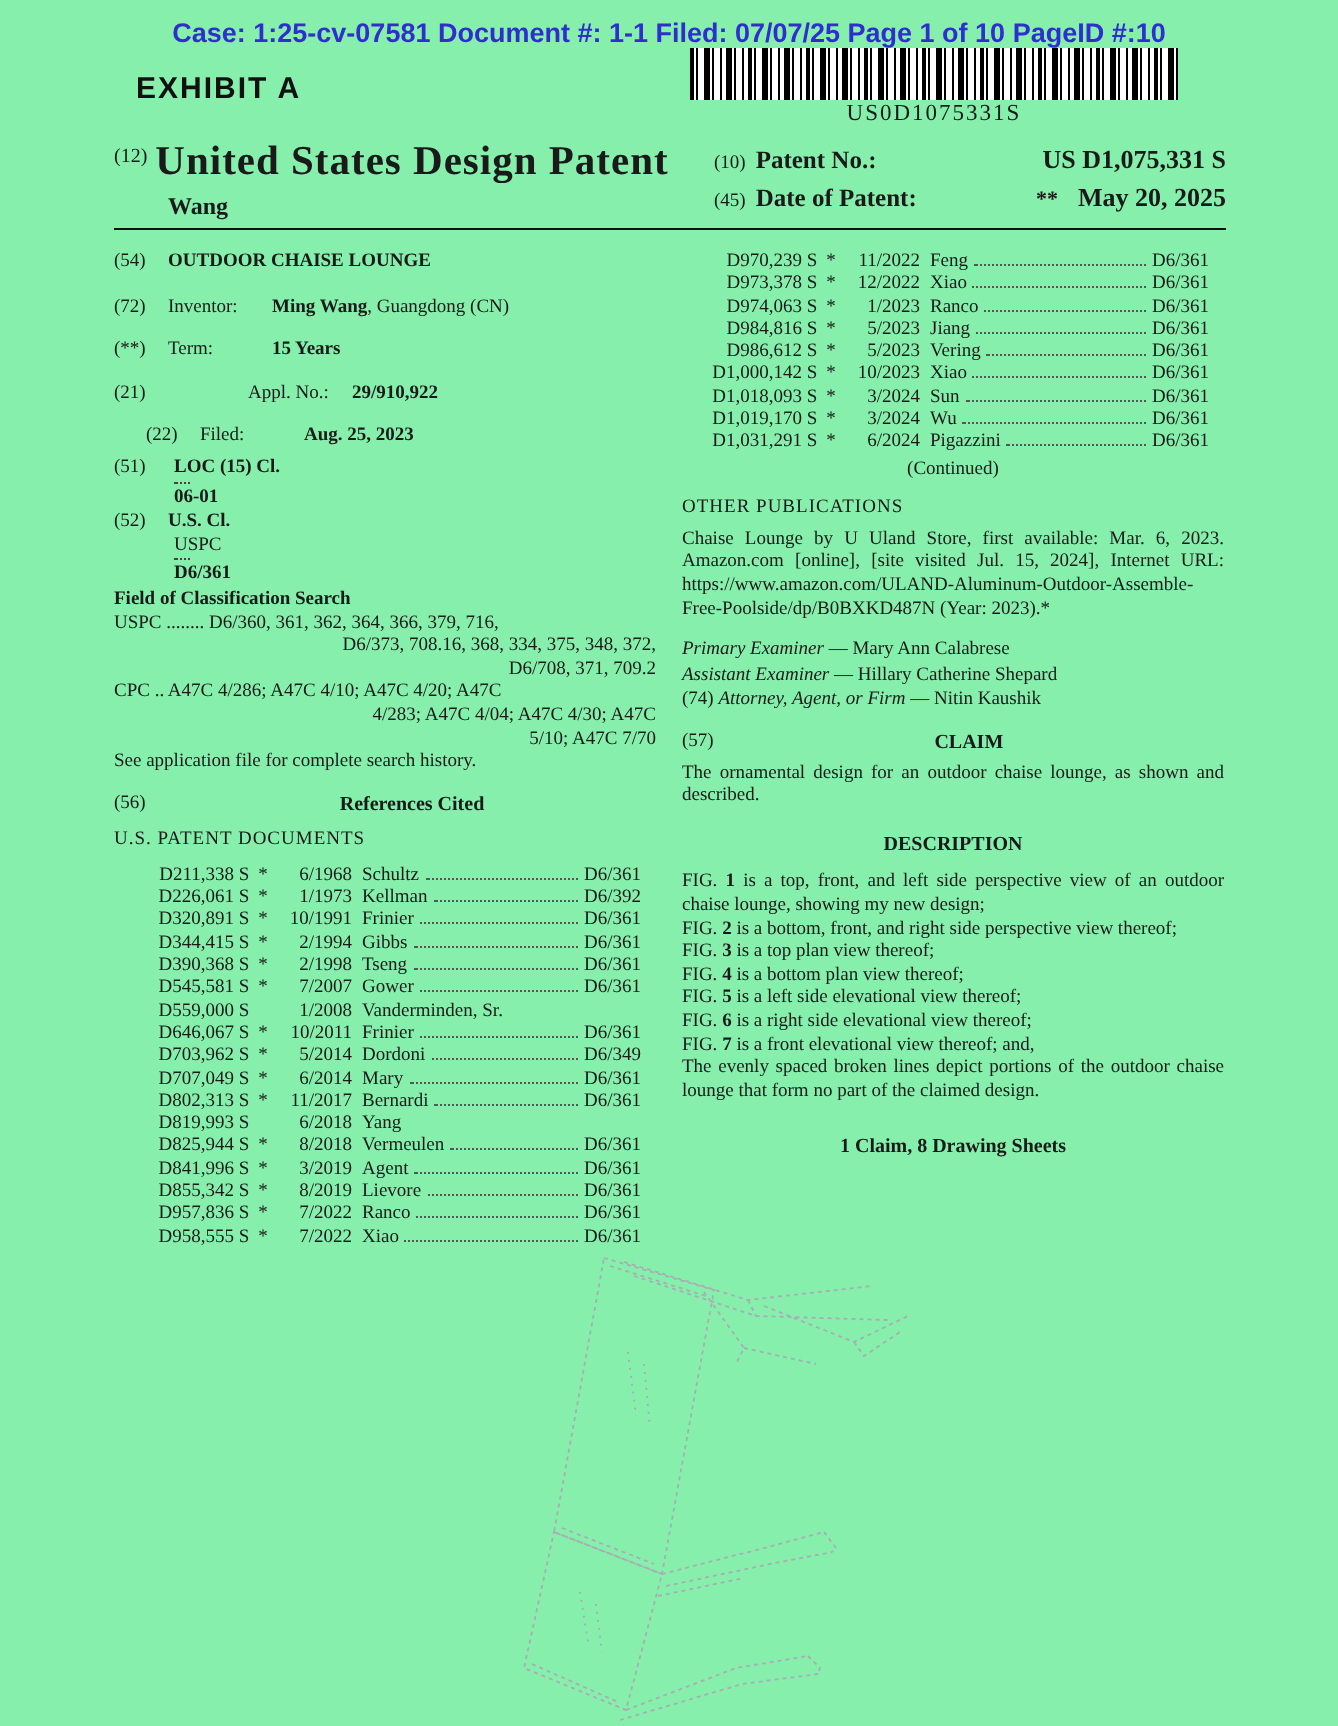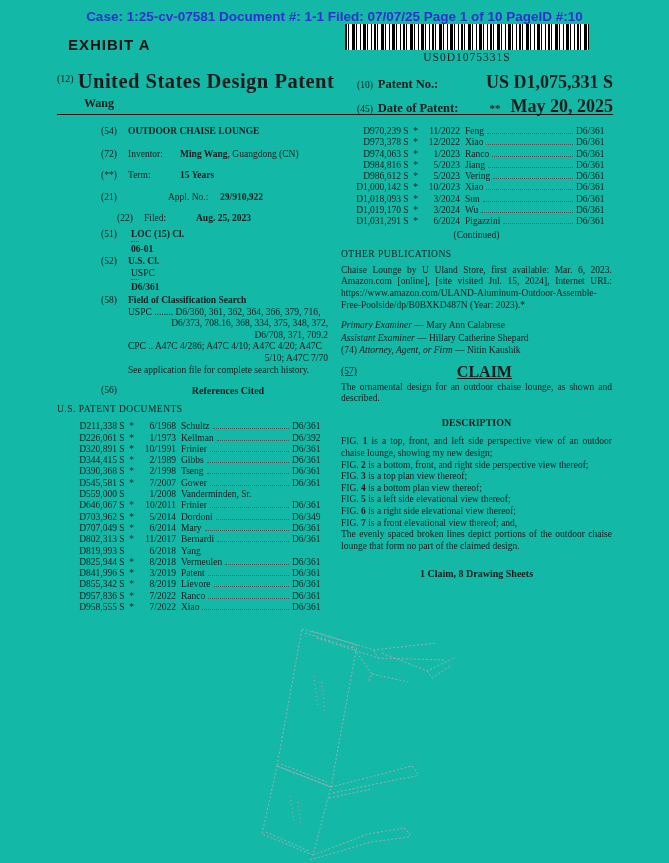--- a/index.html
+++ b/index.html
@@ -1,16 +1,16 @@
 <!DOCTYPE html>
 <html><head>
 <meta charset="utf-8">
 <style>
   html,body{margin:0;padding:0;background:#888;}
-  .page{position:relative;width:669px;height:863px;background:#14b8a6;margin:0 auto;
+  .page{position:relative;width:669px;height:863px;background:#86efac;margin:0 auto;
         font-family:"Liberation Serif", serif;color:#1a1a1a;overflow:hidden;}
 
   
   .case-caption{position:absolute;top:9px;left:0;width:100%;text-align:center;
     font-family:"Liberation Sans", sans-serif;font-size:13.5px;font-weight:600;
     color:#2f2fd0;z-index:5;letter-spacing:0px;}
 
   
   .barcode-wrap{position:absolute;top:24px;left:345px;width:244px;z-index:1;}
   .barcode{height:26px;background:repeating-linear-gradient(90deg,
@@ -27,30 +27,30 @@
   .mh-left{width:300px;}
   .mh-kind{font-size:10px;vertical-align:6px;}
   .mh-title{font-size:20.5px;font-weight:bold;letter-spacing:0.5px;}
   .mh-surname{font-size:12px;font-weight:bold;margin:3px 0 0 27px;}
   .mh-right{flex:1;padding-top:2px;}
   .mh-row{display:flex;align-items:baseline;font-size:12px;margin-bottom:3px;}
   .mh-code{font-size:9.5px;margin-right:5px;}
   .mh-lbl{font-weight:bold;font-size:12.5px;}
   .mh-fill{flex:1;}
   .mh-stars{font-size:11px;font-weight:bold;margin-right:10px;}
-  .mh-val{font-weight:bold;font-size:18px;}
+  .mh-val{font-weight:bold;font-size:13px;}
 
   .rule{position:absolute;top:114px;left:57px;width:556px;border-top:1.6px solid #111;}
 
   
   .body{position:absolute;top:126px;left:57px;width:556px;display:flex;gap:13px;
         font-size:9.5px;line-height:11.6px;}
   .col{width:271px;}
 
-  .sec{display:flex;margin-bottom:7px;margin-left:44px;}
+  .sec{display:flex;margin-bottom:7px;}
   .code{width:27px;flex:none;font-size:9.5px;}
   .sec-content{flex:1;min-width:0;}
   .lbl-val{display:flex;}
   .lbl{width:52px;flex:none;}
   .b{font-weight:bold;}
   .i{font-style:italic;}
   .dots{flex:1;border-bottom:1.2px dotted #444;margin:0 3px 2px 3px;min-width:8px;}
   .leader-row{display:flex;align-items:baseline;flex-direction:column;}
   .right-line{text-align:right;}
   .just{text-align:justify;}
@@ -64,23 +64,23 @@
   .rs{width:10px;flex:none;text-align:center;}
   .rstar{width:9px;flex:none;text-align:center;}
   .rdate{width:40px;flex:none;text-align:right;margin-right:5px;}
   .rname{flex:none;}
   .rdots{flex:1;border-bottom:1.2px dotted #555;margin:0 3px 2px 3px;}
   .rcls{flex:none;width:36px;text-align:left;}
   .continued{text-align:center;margin:2px 0 8px 0;}
 
   .pub-para{text-align:justify;margin-bottom:9px;}
   .exm-row{margin-bottom:1px;}
-  .claim-head{display:flex;margin:9px 0 4px 0;text-decoration:underline;}
+  .claim-head{display:flex;margin:9px 0 4px 0;}
   .claim-head .ch-code{flex:none;}
-  .claim-head .ch-title{flex:1;text-align:center;font-weight:bold;font-size:16px;}
+  .claim-head .ch-title{flex:1;text-align:center;font-weight:bold;font-size:10px;}
   .fig-line{text-align:justify;}
   .footer-line{text-align:center;font-weight:bold;font-size:10px;margin-top:16px;}
 
   
   .figure{position:absolute;left:222px;top:616px;width:256px;height:247px;}
   svg{display:block;}
 </style>
 </head>
 <body>
 
@@ -177,27 +177,27 @@
           <div class="b">U.S. Cl.</div>
           <div class="leader-row">
             <span>USPC</span>
             <span class="dots"></span>
             <span class="b">D6/361</span>
           </div>
         </div>
       </div>
 
       <div class="sec" style="margin-bottom:9px;">
-        <span class="code">(58)</span>
         <div class="sec-content">
           <div class="b">Field of Classification Search</div>
           <div>USPC ........ D6/360, 361, 362, 364, 366, 379, 716,</div>
           <div class="right-line">D6/373, 708.16, 368, 334, 375, 348, 372,</div>
           <div class="right-line">D6/708, 371, 709.2</div>
           <div>CPC .. A47C 4/286; A47C 4/10; A47C 4/20; A47C</div>
+          <div class="right-line">4/283; A47C 4/04; A47C 4/30; A47C</div>
           <div class="right-line">5/10; A47C 7/70</div>
           <div>See application file for complete search history.</div>
         </div>
       </div>
 
       <div class="sec" style="margin-bottom:0;">
         <span class="code">(56)</span>
         <div class="sec-content center-head" style="margin-top:0;">References Cited</div>
       </div>
       <div class="center-caps">U.S. PATENT DOCUMENTS</div>
@@ -231,21 +231,21 @@
             <span class="rdate">10/1991</span>
             <span class="rname">Frinier</span>
             <span class="rdots"></span>
             <span class="rcls">D6/361</span>
           </div>
 
           <div class="rrow">
             <span class="rno">D344,415</span>
             <span class="rs">S</span>
             <span class="rstar">*</span>
-            <span class="rdate">2/1989</span>
+            <span class="rdate">2/1994</span>
             <span class="rname">Gibbs</span>
             <span class="rdots"></span>
             <span class="rcls">D6/361</span>
           </div>
 
           <div class="rrow">
             <span class="rno">D390,368</span>
             <span class="rs">S</span>
             <span class="rstar">*</span>
             <span class="rdate">2/1998</span>
@@ -332,21 +332,21 @@
             <span class="rname">Vermeulen</span>
             <span class="rdots"></span>
             <span class="rcls">D6/361</span>
           </div>
 
           <div class="rrow">
             <span class="rno">D841,996</span>
             <span class="rs">S</span>
             <span class="rstar">*</span>
             <span class="rdate">3/2019</span>
-            <span class="rname">Patent</span>
+            <span class="rname">Agent</span>
             <span class="rdots"></span>
             <span class="rcls">D6/361</span>
           </div>
 
           <div class="rrow">
             <span class="rno">D855,342</span>
             <span class="rs">S</span>
             <span class="rstar">*</span>
             <span class="rdate">8/2019</span>
             <span class="rname">Lievore</span>

